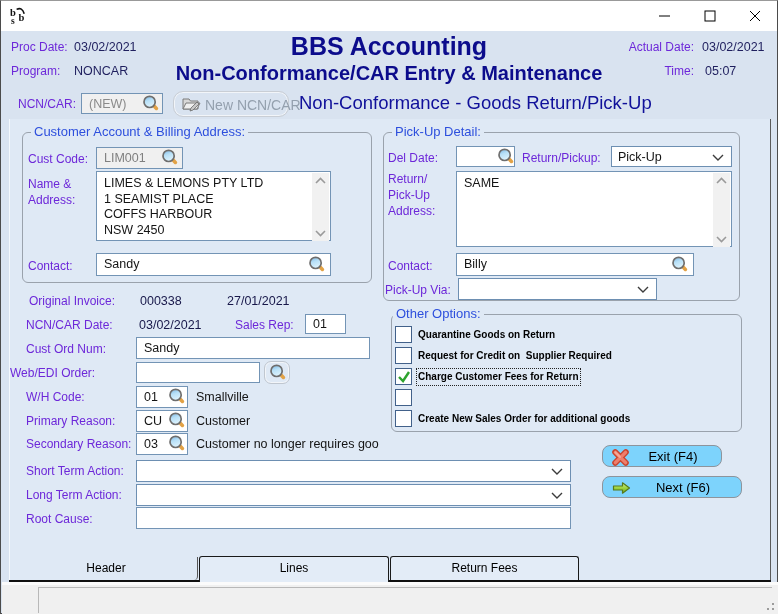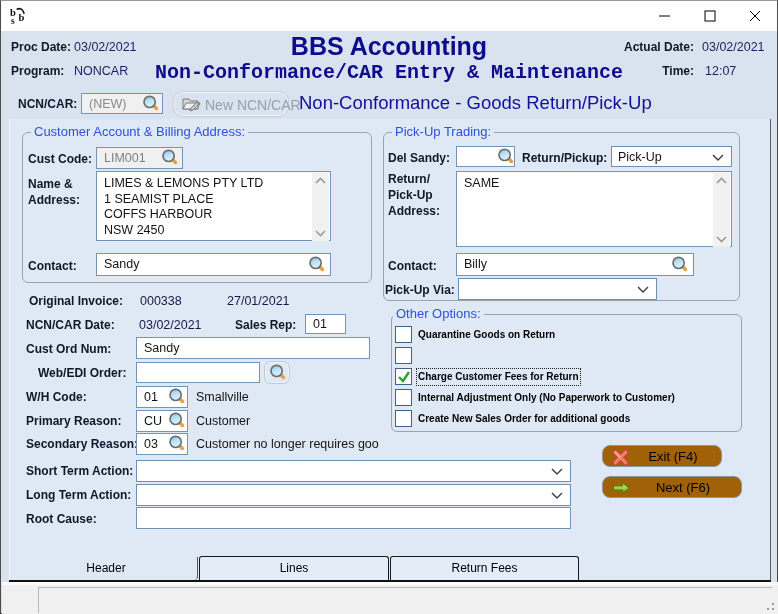--- a/index.html
+++ b/index.html
@@ -5,36 +5,36 @@
 * { margin:0; padding:0; box-sizing:border-box; }
 html,body { width:778px; height:614px; overflow:hidden; background:#fff; }
 body { font-family:"Liberation Sans", sans-serif; position:relative; }
 #win { position:absolute; left:0; top:0; width:778px; height:614px; border:1px solid #4b4b4b; border-top:1px solid #999; background:#d9e3f0; }
 
 #titlebar { position:absolute; left:0; top:0; width:776px; height:30px; background:#ffffff; }
 #titletxt { position:absolute; left:32px; top:8px; font-size:12px; color:#000; white-space:nowrap; }
 .capbtn { position:absolute; top:0; width:45px; height:30px; }
 
 #hdr { position:absolute; left:0; top:30px; width:776px; height:88px; background:#d9e3f0; }
-.lbl { position:absolute; font-size:12px; font-weight:bold; color:#0f172a; white-space:nowrap; line-height:14px; }
+.lbl { position:absolute; font-size:12px; font-weight:normal; color:#6d28d9; white-space:nowrap; line-height:14px; }
 .val { position:absolute; font-size:12.5px; color:#1f1f5e; white-space:nowrap; line-height:14px; }
 
 #page { position:absolute; left:8px; top:118px; width:762px; height:463px; background:#dfe9f5;
   border-left:1px solid #f4f8fc; border-right:1px solid #5a5a5a; }
 .grp { position:absolute; border:1px solid #9aa2ac; border-radius:6px; }
 .grplbl { position:absolute; font-size:13px; color:#2d4fdd; background:#dfe9f5; white-space:nowrap; line-height:14px; padding:0 3px; }
 .inp { position:absolute; background:#fff; border:1px solid #7394b5; font-size:12.5px; color:#141414; }
 .inp.dis { background:#f0f0f0; color:#808080; }
 .inp .t { position:absolute; left:7px; top:3px; white-space:nowrap; }
 .combo { position:absolute; background:#fff; border:1px solid #6d8fb2; }
 .combo .t { position:absolute; left:6px; top:3px; font-size:12.5px; color:#141414; }
 .mag { position:absolute; width:17px; height:17px; }
 .cb { position:absolute; width:17px; height:17px; background:#fff; border:1px solid #42618a; }
 .cblbl { position:absolute; font-size:10px; font-weight:bold; color:#000; white-space:nowrap; line-height:14px; }
-.btn { position:absolute; background:#a16207; border:1px solid #8d949c; border-radius:8px; }
+.btn { position:absolute; background:#7dd3fc; border:1px solid #8d949c; border-radius:8px; }
 .btn .bt { position:absolute; left:22px; right:0; text-align:center; font-size:13px; color:#000; top:3px; }
 .sb { position:absolute; top:1px; right:1px; width:17px; background:#f1f1f1; }
 .tab { position:absolute; font-size:12px; color:#000; text-align:center; }
 #statusbar { position:absolute; left:1px; top:584px; width:776px; height:29px; background:#f0f0f0; }
 #statusfield { position:absolute; left:36px; top:2px; width:734px; height:26px; border-top:1px solid #b8b8b8; border-left:1px solid #b8b8b8; }
 </style>
 </head>
 <body>
 <div id="win">
   <div id="titlebar">
@@ -54,25 +54,25 @@
         <path d="M18 10 L28 20 M28 10 L18 20" stroke="#000" stroke-width="1"></path>
       </svg>
   </div>
 
   <div id="hdr">
     <div class="lbl" style="left:10px; top:9px;">Proc Date:</div>
     <div class="val" style="left:73px; top:9px;">03/02/2021</div>
     <div class="lbl" style="left:10px; top:33px;">Program:</div>
     <div class="val" style="left:73px; top:33px;">NONCAR</div>
     <div style="position:absolute; left:0; width:776px; top:2px; text-align:center; font-size:25px; font-weight:bold; color:#0c0c8c; line-height:27px;">BBS Accounting</div>
-    <div style="position:absolute; left:0; width:776px; top:31px; text-align:center; font-size:20px; font-weight:bold; color:#0c0c8c; line-height:22px;font-family:Liberation Mono, monospace;">Non-Conformance/CAR Entry &amp; Maintenance</div>
+    <div style="position:absolute; left:0; width:776px; top:31px; text-align:center; font-size:20px; font-weight:bold; color:#0c0c8c; line-height:22px;">Non-Conformance/CAR Entry &amp; Maintenance</div>
     <div class="lbl" style="right:83px; top:9px;">Actual Date:</div>
     <div class="val" style="left:701px; top:9px;">03/02/2021</div>
     <div class="lbl" style="right:83px; top:33px;">Time:</div>
-    <div class="val" style="left:704px; top:33px;">12:07</div>
+    <div class="val" style="left:704px; top:33px;">05:07</div>
 
     <div class="lbl" style="left:17px; top:66px;">NCN/CAR:</div>
     <div class="inp dis" style="left:80px; top:62px; width:82px; height:21px;">
         <span class="t" style="color:#8a8a8a">(NEW)</span>
       </div>
     <div class="mag" style="left:141px; top:64px;"><svg width="17" height="17" viewBox="0 0 17 17">
           <defs>
             <linearGradient id="lg" x1="0" y1="0" x2="0.35" y2="1">
               <stop offset="0" stop-color="#7ebbe8"></stop>
               <stop offset="0.45" stop-color="#b8e0f7"></stop>
@@ -137,22 +137,22 @@
               <stop offset="0.45" stop-color="#b8e0f7"></stop>
               <stop offset="1" stop-color="#d8f0fc"></stop>
             </linearGradient>
           </defs>
           <path d="M11.6 10.6 L14.4 13.4" stroke="#e2a246" stroke-width="3.6" stroke-linecap="round"></path>
           <circle cx="7.6" cy="6.9" r="5" fill="url(#lg)"></circle>
           <circle cx="7.6" cy="6.9" r="5.6" fill="none" stroke="#6e6e6e" stroke-width="1.7"></circle>
         </svg></div>
 
     <div class="grp" style="left:373px; top:13px; width:357px; height:169px;"></div>
-    <div class="grplbl" style="left:382px; top:6px;">Pick-Up Trading:</div>
-    <div class="lbl" style="left:378px; top:32px;">Del Sandy:</div>
+    <div class="grplbl" style="left:382px; top:6px;">Pick-Up Detail:</div>
+    <div class="lbl" style="left:378px; top:32px;">Del Date:</div>
     <div class="inp" style="left:446px; top:27px; width:59px; height:21px;"></div>
     <div class="mag" style="left:487px; top:29px;"><svg width="17" height="17" viewBox="0 0 17 17">
           <defs>
             <linearGradient id="lg" x1="0" y1="0" x2="0.35" y2="1">
               <stop offset="0" stop-color="#7ebbe8"></stop>
               <stop offset="0.45" stop-color="#b8e0f7"></stop>
               <stop offset="1" stop-color="#d8f0fc"></stop>
             </linearGradient>
           </defs>
           <path d="M11.6 10.6 L14.4 13.4" stroke="#e2a246" stroke-width="3.6" stroke-linecap="round"></path>
@@ -209,21 +209,21 @@
     <div class="lbl" style="left:16px; top:199px;">NCN/CAR Date:</div>
     <div class="val" style="left:129px; top:199px; color:#18184a;">03/02/2021</div>
     <div class="lbl" style="left:225px; top:199px;">Sales Rep:</div>
     <div class="inp" style="left:295px; top:195px; width:41px; height:20px;">
         <span class="t" style="top:2px">01</span>
       </div>
     <div class="lbl" style="left:16px; top:223px;">Cust Ord Num:</div>
     <div class="inp" style="left:126px; top:218px; width:234px; height:22px;">
         <span class="t" style="top:3px">Sandy</span>
       </div>
-    <div class="lbl" style="left:28px; top:247px;">Web/EDI Order:</div>
+    <div class="lbl" style="left:0; top:247px;">Web/EDI Order:</div>
     <div class="inp" style="left:126px; top:243px; width:124px; height:21px;"></div>
     <div style="position:absolute; left:254px; top:242px; width:26px; height:23px; border:1px solid #c0c7d0; border-radius:7px; box-shadow:inset 0 0 0 1px #f2f5f9;"></div>
     <div class="mag" style="left:259px; top:245px;"><svg width="17" height="17" viewBox="0 0 17 17">
           <defs>
             <linearGradient id="lg" x1="0" y1="0" x2="0.35" y2="1">
               <stop offset="0" stop-color="#7ebbe8"></stop>
               <stop offset="0.45" stop-color="#b8e0f7"></stop>
               <stop offset="1" stop-color="#d8f0fc"></stop>
             </linearGradient>
           </defs>
@@ -295,27 +295,27 @@
         </svg>
       </div>
     <div class="lbl" style="left:16px; top:393px;">Root Cause:</div>
     <div class="inp" style="left:126px; top:388px; width:435px; height:22px;"></div>
 
     <div class="grp" style="left:381px; top:195px; width:351px; height:118px;"></div>
     <div class="grplbl" style="left:383px; top:188px;text-align:right;">Other Options:</div>
     <div class="cb" style="left:385px; top:207px;"></div>
     <div class="cblbl" style="left:408px; top:209px;">Quarantine Goods on Return</div>
     <div class="cb" style="left:385px; top:228px;"></div>
+    <div class="cblbl" style="left:408px; top:230px;">Request for Credit on&nbsp; Supplier Required</div>
     <div class="cb" style="left:385px; top:249px;"></div>
     <svg style="position:absolute; left:386px; top:250px;" width="16" height="16">
         <path d="M3 8 L7 12 L13 3" stroke="#2da32d" stroke-width="2.4" fill="none"></path>
       </svg>
     <div class="cblbl" style="left:408px; top:251px; outline:1px dotted #222; outline-offset:1px;">Charge Customer Fees for Return</div>
     <div class="cb" style="left:385px; top:270px;"></div>
-    <div class="cblbl" style="left:408px; top:272px;">Internal Adjustment Only (No Paperwork to Customer)</div>
     <div class="cb" style="left:385px; top:291px;"></div>
     <div class="cblbl" style="left:408px; top:293px;">Create New Sales Order for additional goods</div>
 
     <div class="btn" style="left:592px; top:326px; width:120px; height:22px;">
       <svg style="position:absolute;left:9px;top:3px" width="17" height="17" viewBox="0 0 17 17">
         <path d="M3.2 3.2 L13.8 13.8 M13.8 3.2 L3.2 13.8" stroke="#c9452f" stroke-width="6" stroke-linecap="round"></path>
         <path d="M3.4 3.4 L13.6 13.6 M13.6 3.4 L3.4 13.6" stroke="#ee7f6c" stroke-width="3.4" stroke-linecap="round"></path>
         <path d="M3.4 3.4 L8 8" stroke="#f6a898" stroke-width="2" stroke-linecap="round"></path>
       </svg>
       <div class="bt">Exit (F4)</div>
@@ -330,21 +330,21 @@
         </linearGradient>
           </defs>
         <path d="M1.5 5 L10.5 5 L10.5 1.8 L17.5 7 L10.5 12.2 L10.5 9 L1.5 9 Z" fill="url(#ag)" stroke="#567a1c" stroke-width="1.2" stroke-linejoin="round"></path>
       </svg>
       <div class="bt">Next (F6)</div>
     </div>
   </div>
 
   <div style="position:absolute; left:8px; top:579px; width:762px; height:2px; background:#101010;"></div>
   <div class="tab" style="left:14px; top:556px; width:183px; height:23px; line-height:23px; background:#dfe9f5; border-right:1px solid #555; border-radius:0 0 4px 0;text-align:center;">Header</div>
-  <div class="tab" style="left:198px; top:555px; width:190px; height:24px; line-height:23px; background:#e3ecf7; border:1px solid #1a1a1a; border-bottom:none; border-radius:3px 3px 0 0;">Lines</div>
+  <div class="tab" style="left:198px; top:555px; width:190px; height:32px; line-height:23px; background:#e3ecf7; border:1px solid #1a1a1a; border-bottom:none; border-radius:3px 3px 0 0;">Lines</div>
   <div class="tab" style="left:389px; top:555px; width:189px; height:24px; line-height:23px; background:#e3ecf7; border:1px solid #1a1a1a; border-bottom:none; border-radius:3px 3px 0 0;">Return Fees</div>
   <div style="position:absolute; left:1px; top:581px; width:776px; height:3px; background:#fbfbfb;"></div>
 
   <div id="statusbar">
     <div id="statusfield"></div>
     <svg style="position:absolute; right:2px; bottom:2px;" width="13" height="13">
       <g fill="#9b9b9b">
           <rect x="9" y="9" width="2" height="2"></rect>
           <rect x="9" y="4" width="2" height="2"></rect>
           <rect x="4" y="9" width="2" height="2"></rect>

